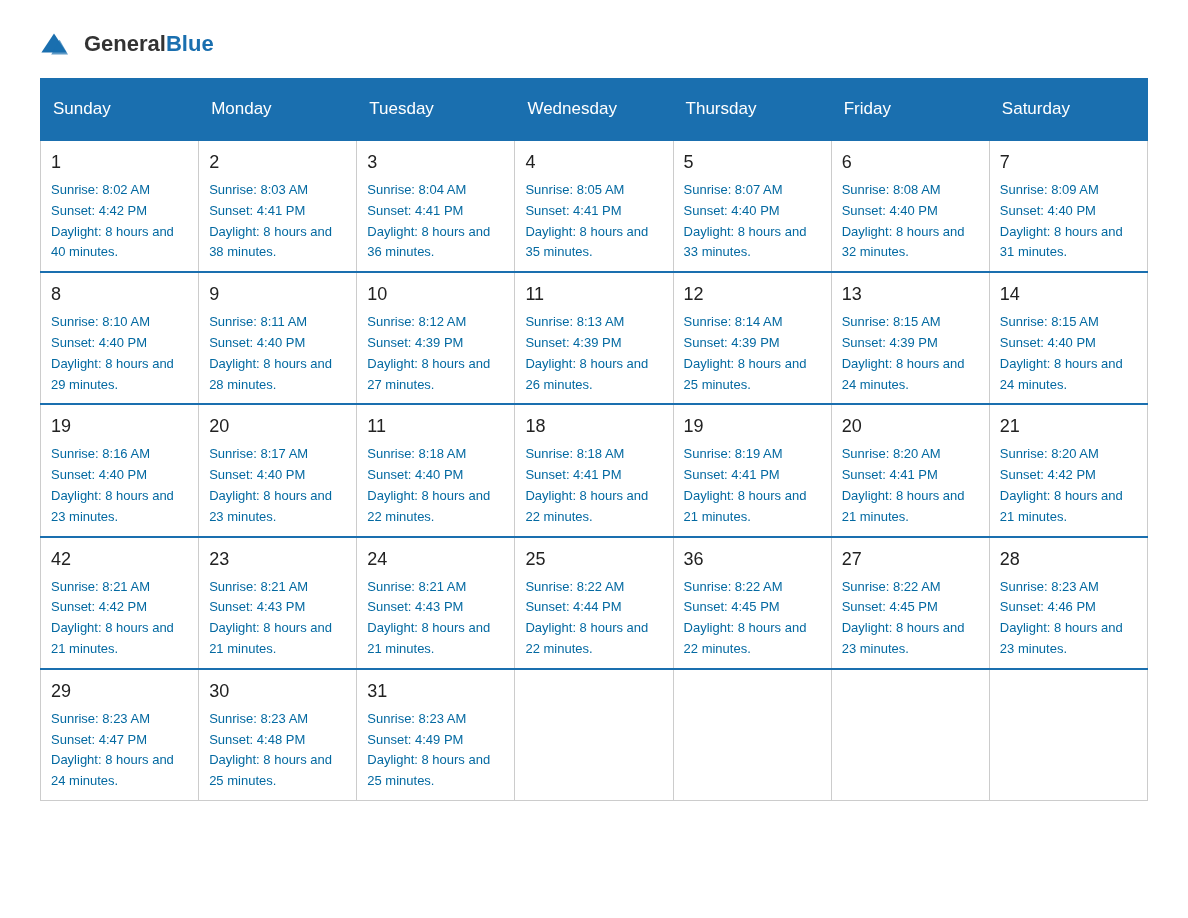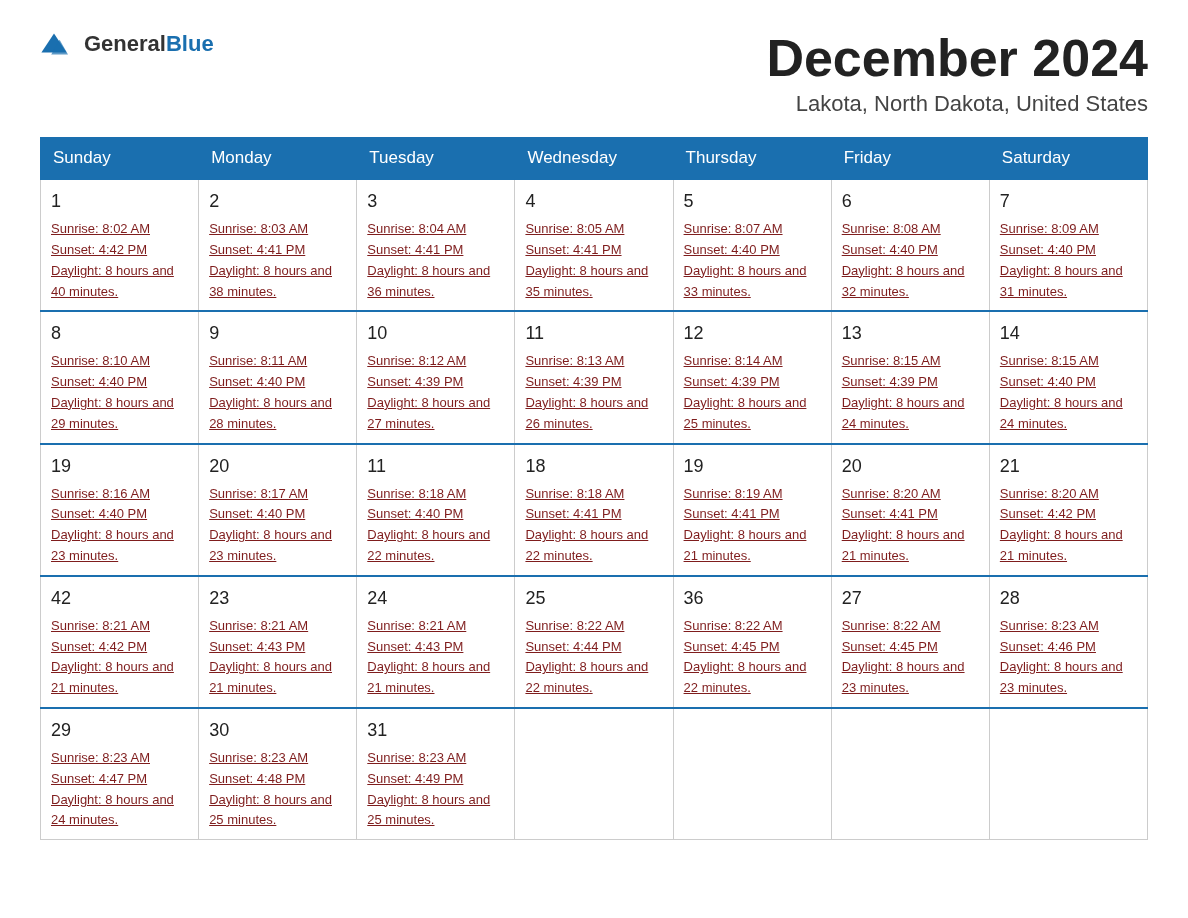--- a/index.html
+++ b/index.html
@@ -42,21 +42,21 @@
     .calendar-table {
       width: 100%;
       border-collapse: collapse;
       border: 1px solid #1a6faf;
     }
     .calendar-table th {
       background-color: #1a6faf;
       color: #fff;
       font-size: 17px;
       font-weight: normal;
-      padding: 10px 12px;
+      padding: 20px 12px;
       text-align: left;
       border: 1px solid #1a6faf;
     }
     .calendar-table td {
       vertical-align: top;
       padding: 8px 10px;
       border: 1px solid #ccc;
       width: calc(100% / 7);
       min-height: 100px;
       font-size: 13px;
@@ -68,44 +68,39 @@
     }
     .day-num {
       font-size: 18px;
       font-weight: normal;
       display: block;
       margin-bottom: 4px;
       color: #222;
     }
     .day-info {
       font-size: 13px;
-      color: #7f1d1d;
+      color: #0369a1;
       line-height: 1.6;
-      text-decoration: underline;
     }
     .empty-cell {
       background: #fff;
     }
   </style>
 </head>
 <body>
 
 <div class="header-area">
   <div class="logo">
     <svg class="logo-icon" viewBox="0 0 40 40" xmlns="http://www.w3.org/2000/svg">
       <polygon points="20,5 38,32 2,32" fill="#1a6faf"></polygon>
       <polygon points="28,14 40,35 16,35" fill="#1a6faf" opacity="0.7"></polygon>
     </svg>
     <div>
       <span style="font-size:22px;font-weight:bold;color:#333;">General</span><span style="font-size:22px;font-weight:bold;color:#1a6faf;">Blue</span>
     </div>
-  </div>
-  <div class="title-area">
-    <div class="page-title">December 2024</div>
-    <div class="page-subtitle">Lakota, North Dakota, United States</div>
   </div>
 </div>
 
 <table class="calendar-table">
   <thead>
     <tr>
       <th>Sunday</th>
       <th>Monday</th>
       <th>Tuesday</th>
       <th>Wednesday</th>

